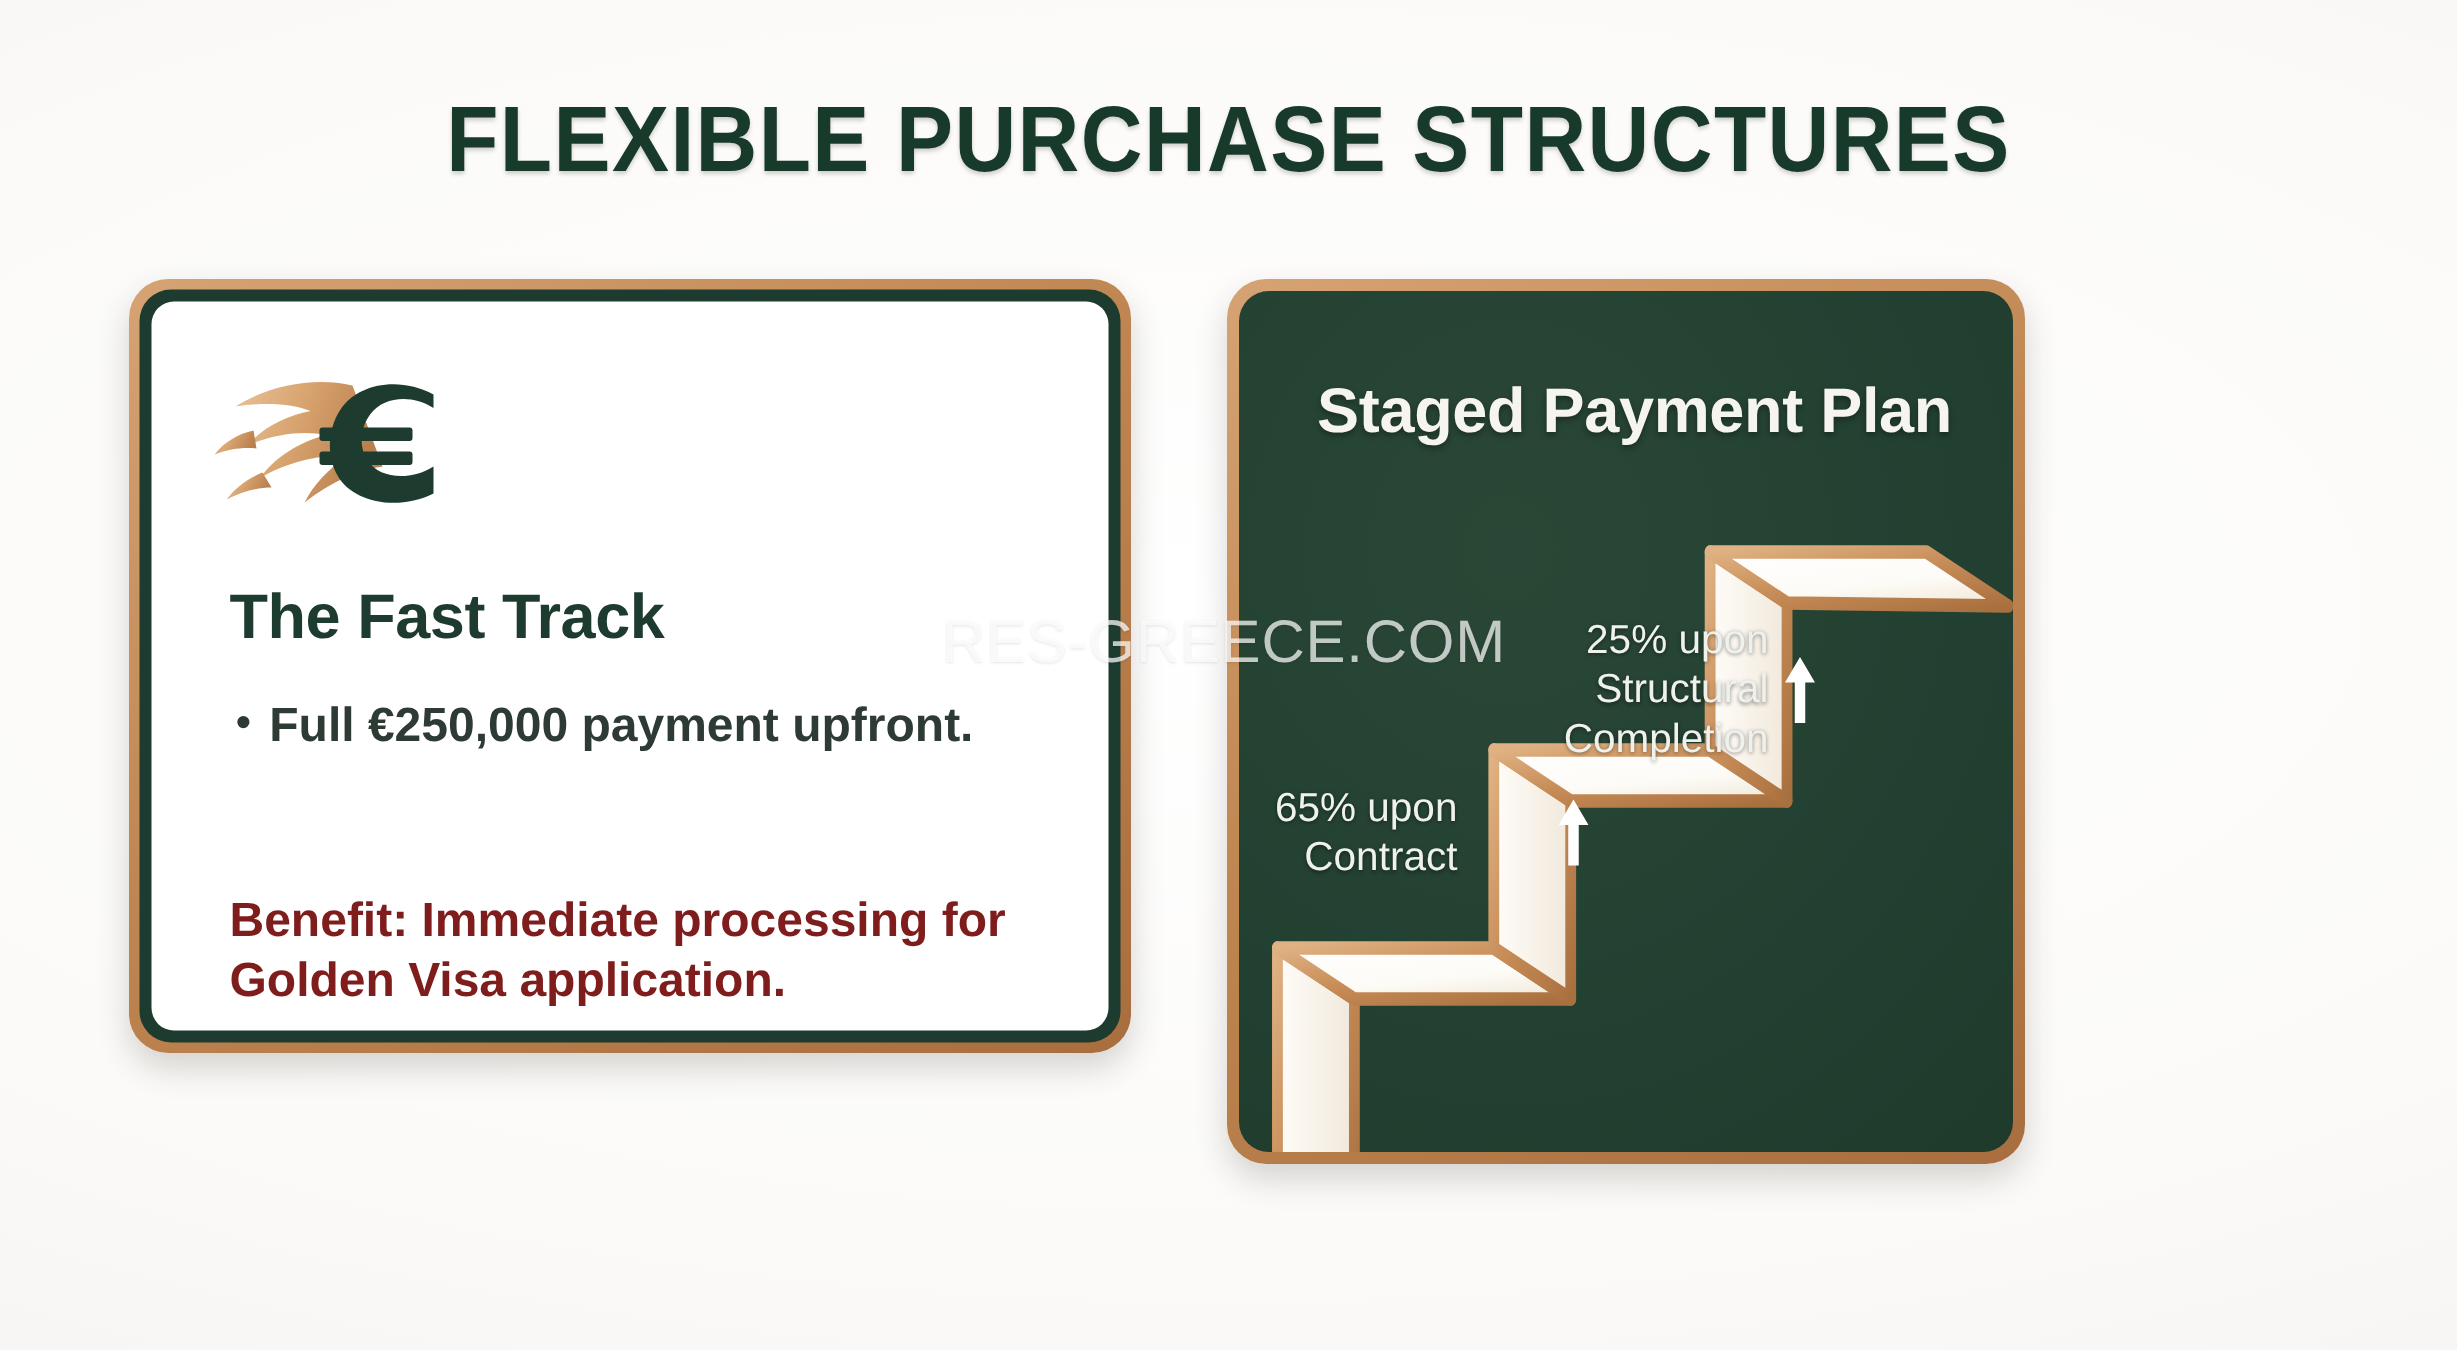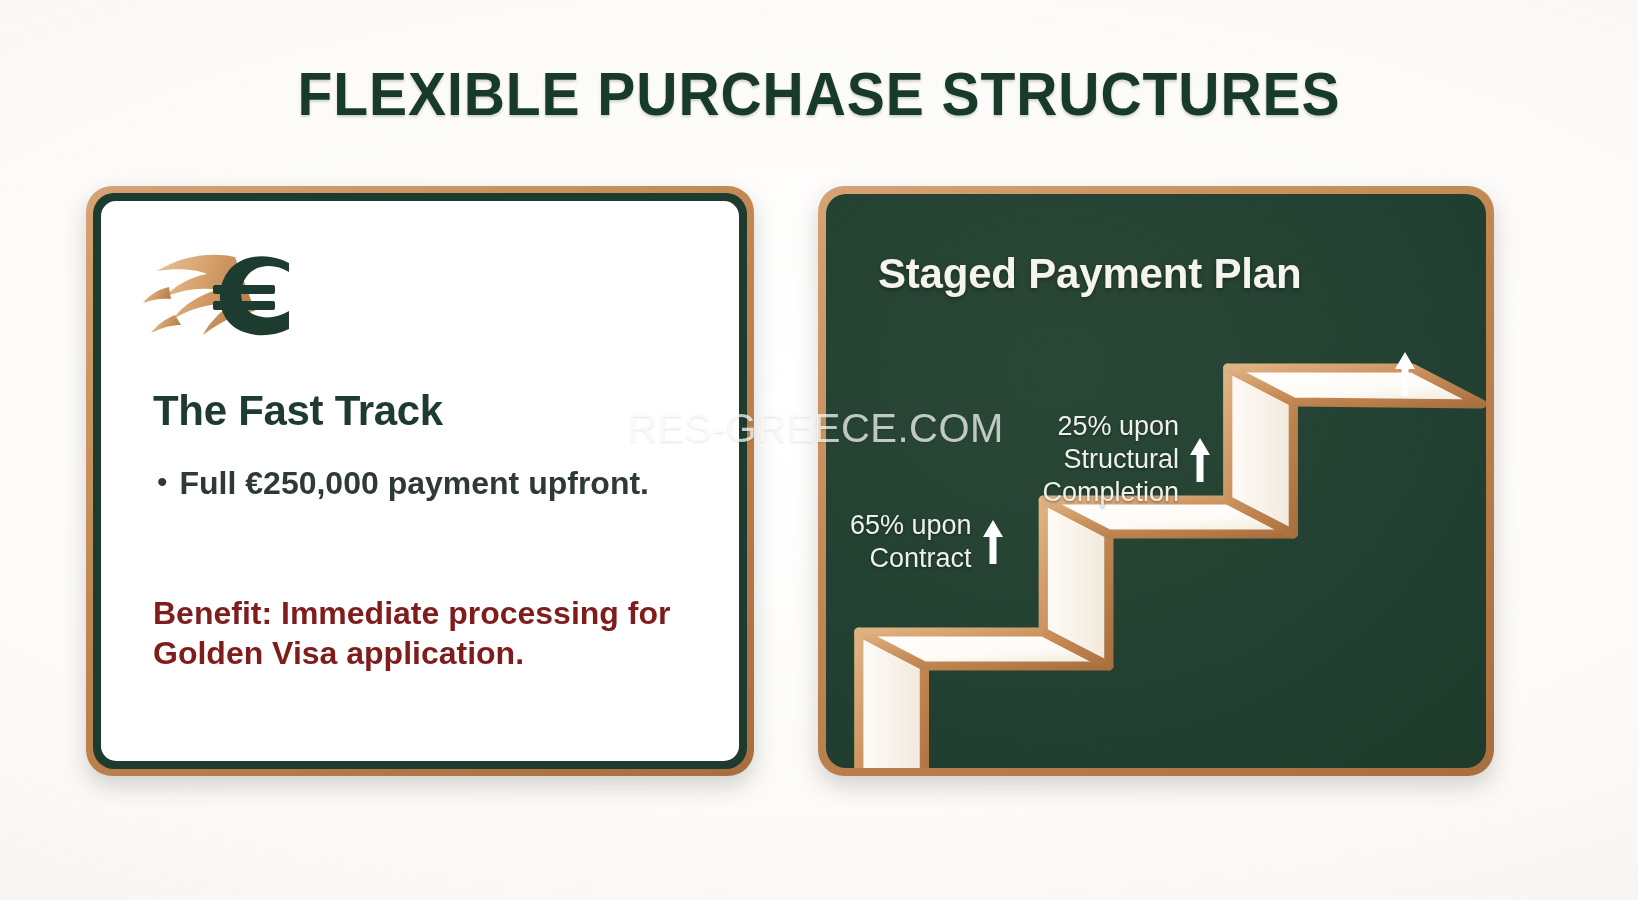--- a/index.html
+++ b/index.html
@@ -50,21 +50,21 @@
     position: absolute;
     border-radius: 26px;
     box-shadow: 0 10px 22px rgba(60,50,40,0.20);
   }
 
   
   .card-left {
     left: 86px;
     top: 186px;
     width: 668px;
-    height: 590px;
+    height: 516px;
     background: linear-gradient(150deg, #d6a374 0%, #bf8651 45%, #a96e3f 100%);
     padding: 7px;
     box-sizing: border-box;
   }
   .card-left-inner {
     width: 100%;
     height: 100%;
     border-radius: 21px;
     background: #1d3b2e;
     padding: 8px;
@@ -76,21 +76,21 @@
     border-radius: 15px;
     background: #ffffff;
     position: relative;
     overflow: hidden;
   }
 
   
   .card-right {
     left: 818px;
     top: 186px;
-    width: 676px;
+    width: 532px;
     height: 590px;
     background: linear-gradient(150deg, #d6a374 0%, #bf8651 45%, #a96e3f 100%);
     padding: 8px;
     box-sizing: border-box;
   }
   .card-right-body {
     width: 100%;
     height: 100%;
     border-radius: 20px;
     background: radial-gradient(ellipse 110% 110% at 35% 30%, #2a4736 0%, #224031 55%, #1c3829 100%);
@@ -184,21 +184,21 @@
     gap: 10px;
   }
   .step-label .txt { display: block; }
 
   .arrow-up {
     width: 22px;
     height: 48px;
     flex: 0 0 auto;
   }
 
-  .label-1 { left: 24px;  top: 315px;  width: 210px; justify-content: flex-start; }
+  .label-1 { left: 24px;  top: 328px;  width: 210px; justify-content: space-between; }
   .label-2 { left: 170px; top: 216px;  width: 215px; justify-content: flex-end; }
   .label-3 { left: 390px; top: 156px;  width: 200px; justify-content: flex-end; }
 
   
   .watermark {
     position: absolute;
     left: 628px;
     top: 406px;
     font-size: 40px;
     font-weight: normal;

